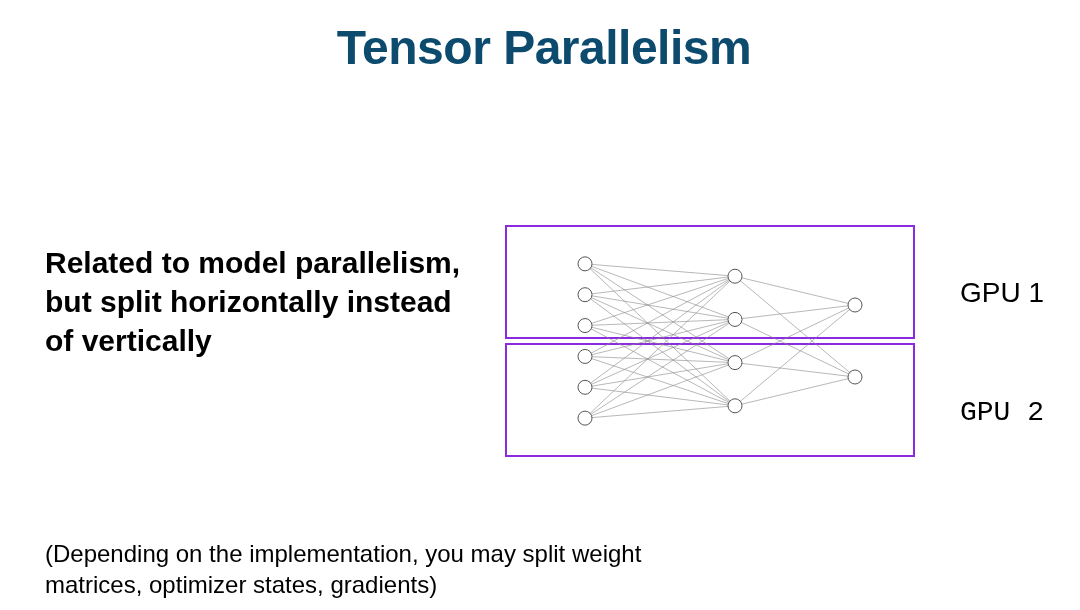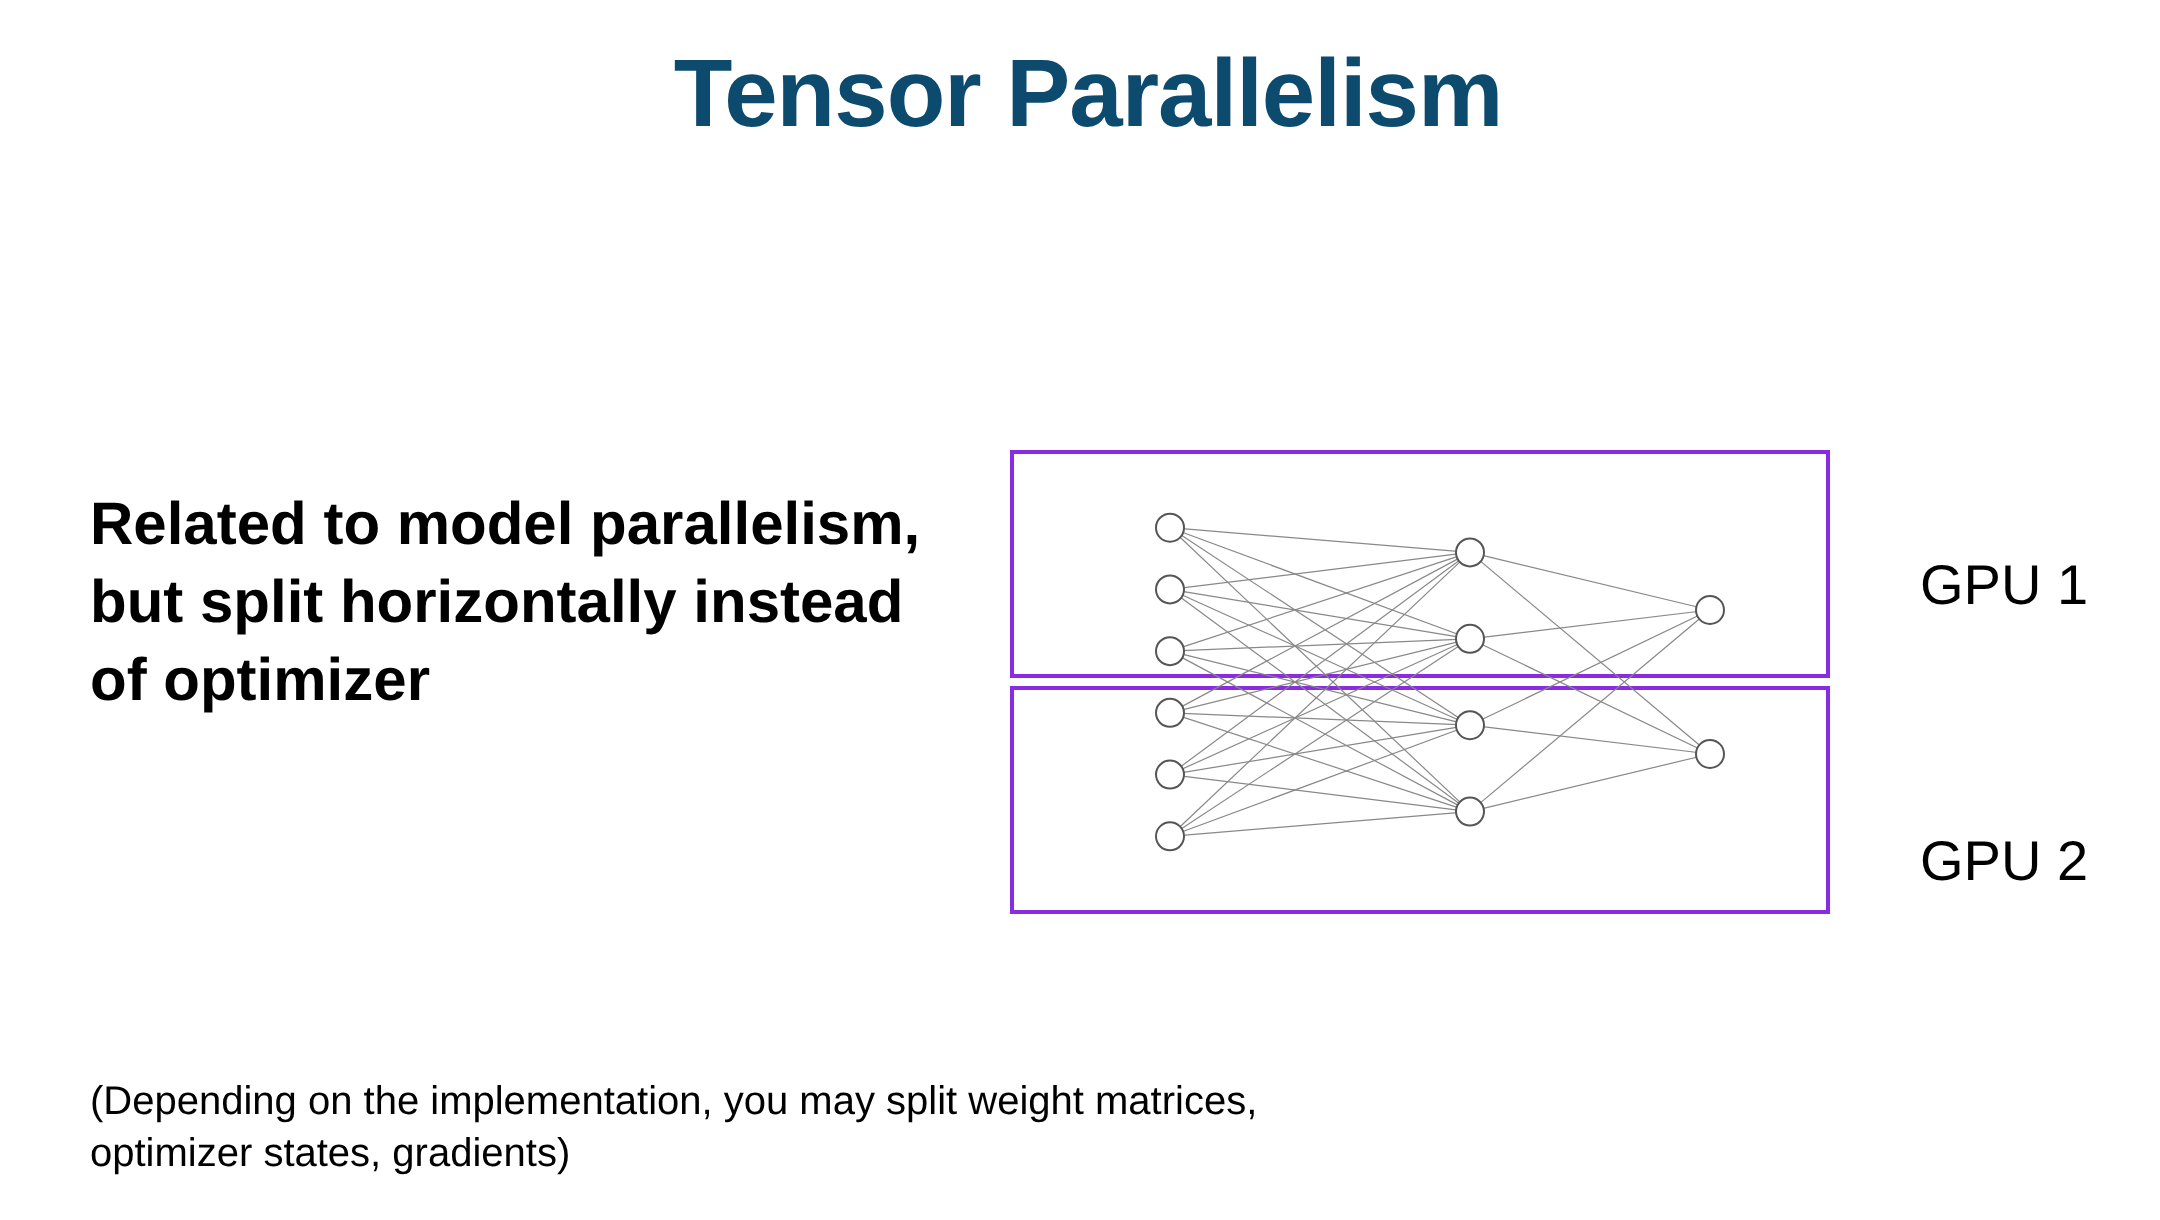--- a/index.html
+++ b/index.html
@@ -34,21 +34,21 @@
       font-size: 30px;
       font-weight: 600;
       color: #000;
       line-height: 1.3;
     }
     .footnote {
       position: absolute;
       top: 538px;
       left: 45px;
       width: 640px;
-      font-size: 20px;
+      font-size: 24px;
       font-weight: 500;
       color: #000;
       line-height: 1.3;
     }
     .diagram-area {
       position: absolute;
       top: 225px;
       left: 505px;
       width: 410px;
       height: 230px;
@@ -75,22 +75,23 @@
       font-size: 28px;
       font-weight: 500;
       color: #000;
       margin-top: 12px;
     }
     .gpu-label.l1 {
       top: 265px;
       left: 960px;
     }
     .gpu-label.l2 {
-      top: 403px;
+      top: 385px;
       left: 960px;
+      font-family: Liberation Mono, monospace;
     }
     .nn-svg {
       position: absolute;
       top: 8px;
       left: 60px;
       width: 320px;
       height: 216px;
     }
     .nn-svg line {
       stroke: #888;
@@ -100,21 +101,21 @@
       fill: #fff;
       stroke: #555;
       stroke-width: 1;
     }
   </style>
 </head>
 <body>
 
 <h1 class="title">Tensor Parallelism</h1>
 
-<div class="description">Related to model parallelism, but split horizontally instead of optimizer</div>
+<div class="description">Related to model parallelism, but split horizontally instead of vertically</div>
 
 <div class="diagram-area">
   <div class="gpu-box top"></div>
   <div class="gpu-box bottom"></div>
   <svg class="nn-svg" viewBox="0 0 320 216">
     <g id="nn-lines">
         <line x1="20" y1="30.857142857142858" x2="170" y2="43.2"></line>
         <line x1="20" y1="30.857142857142858" x2="170" y2="86.4"></line>
         <line x1="20" y1="30.857142857142858" x2="170" y2="129.60000000000002"></line>
         <line x1="20" y1="30.857142857142858" x2="170" y2="172.8"></line>

